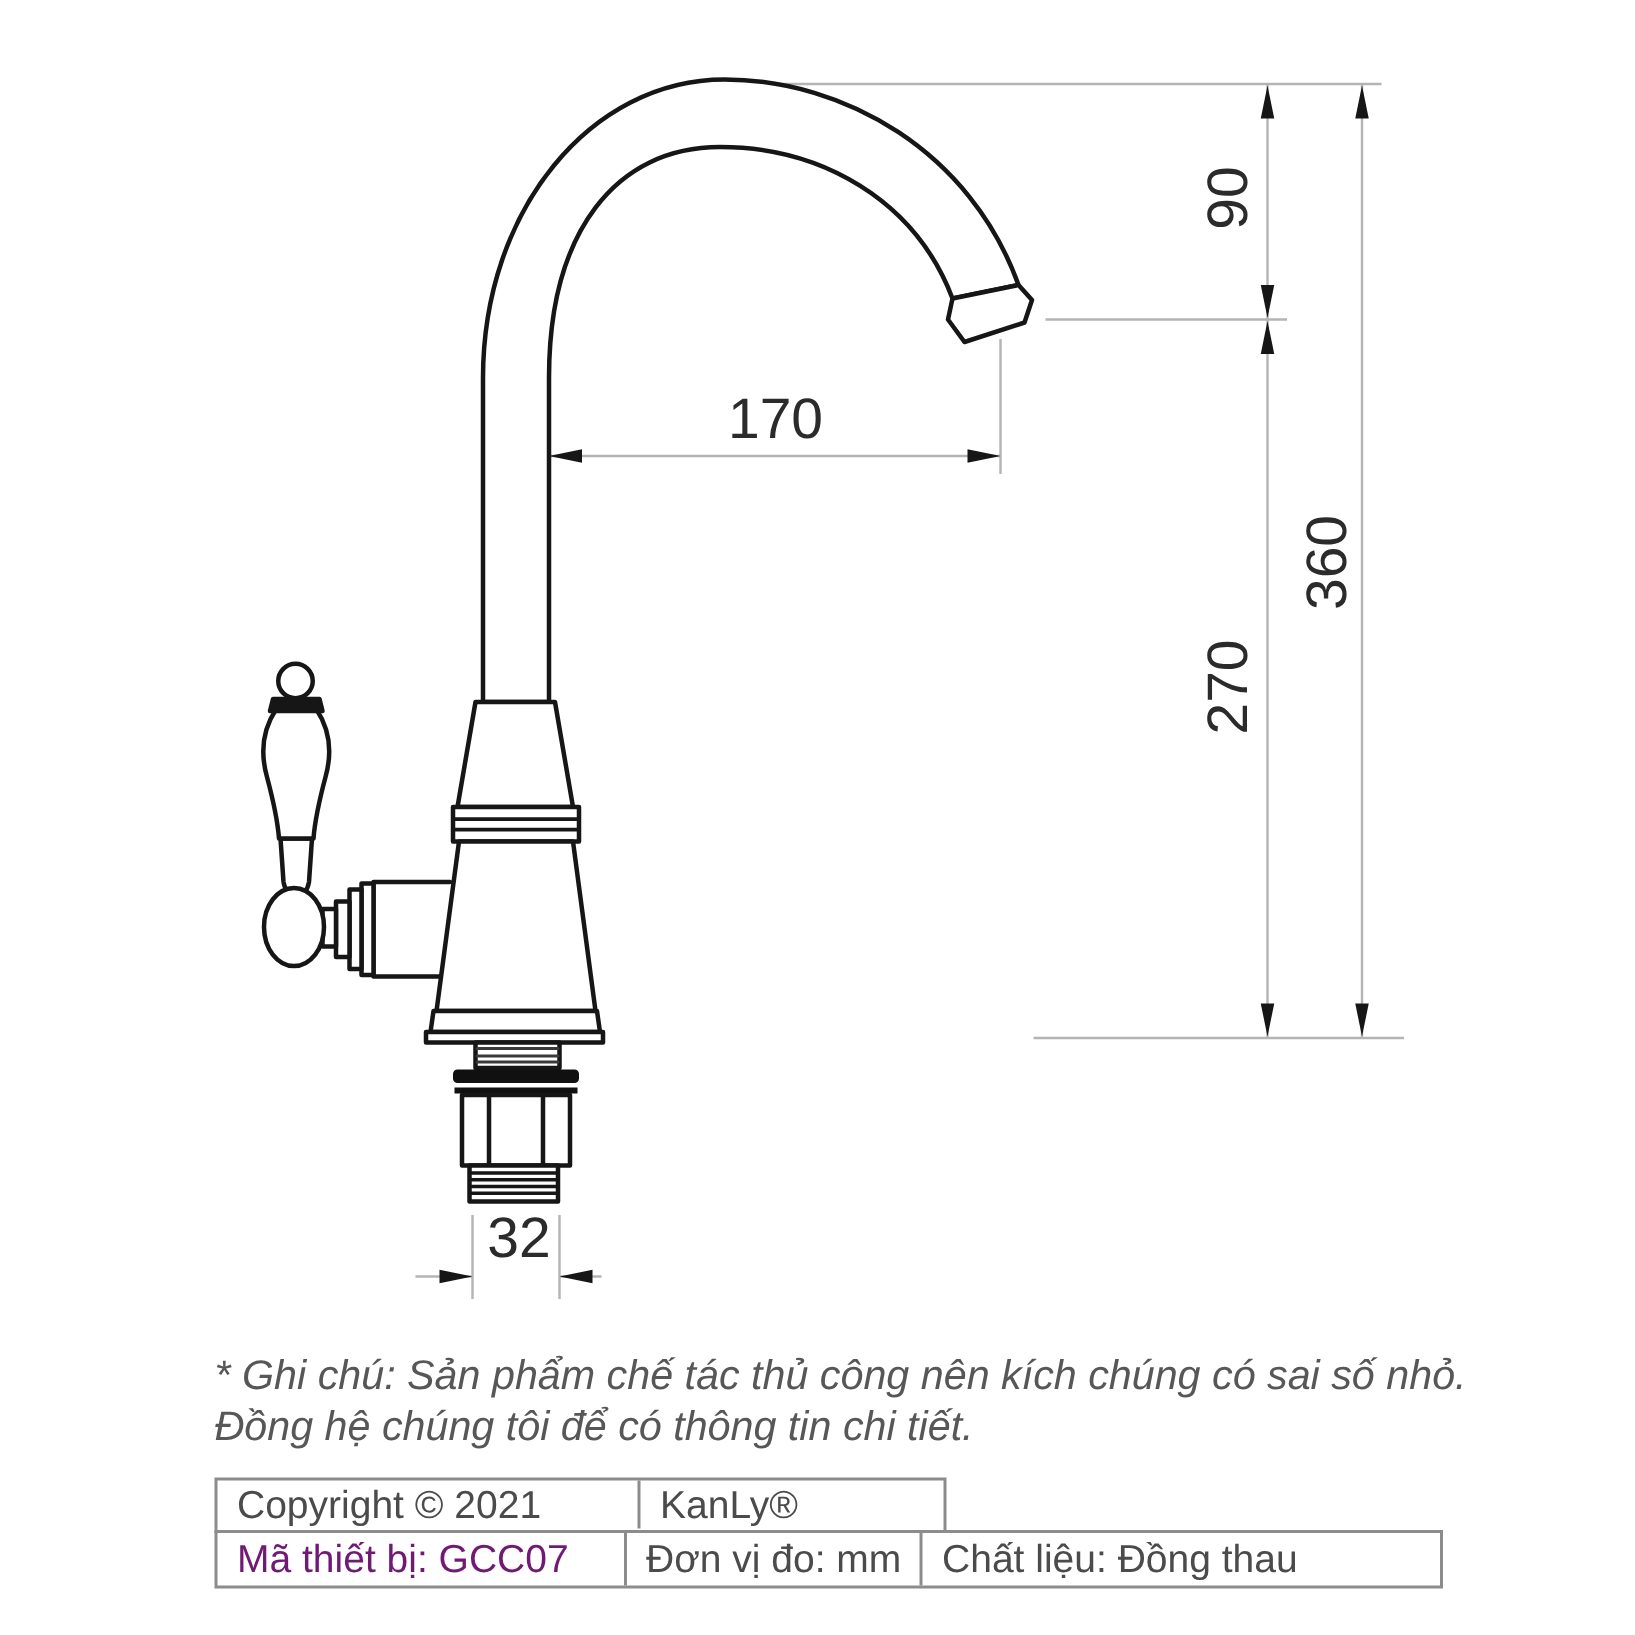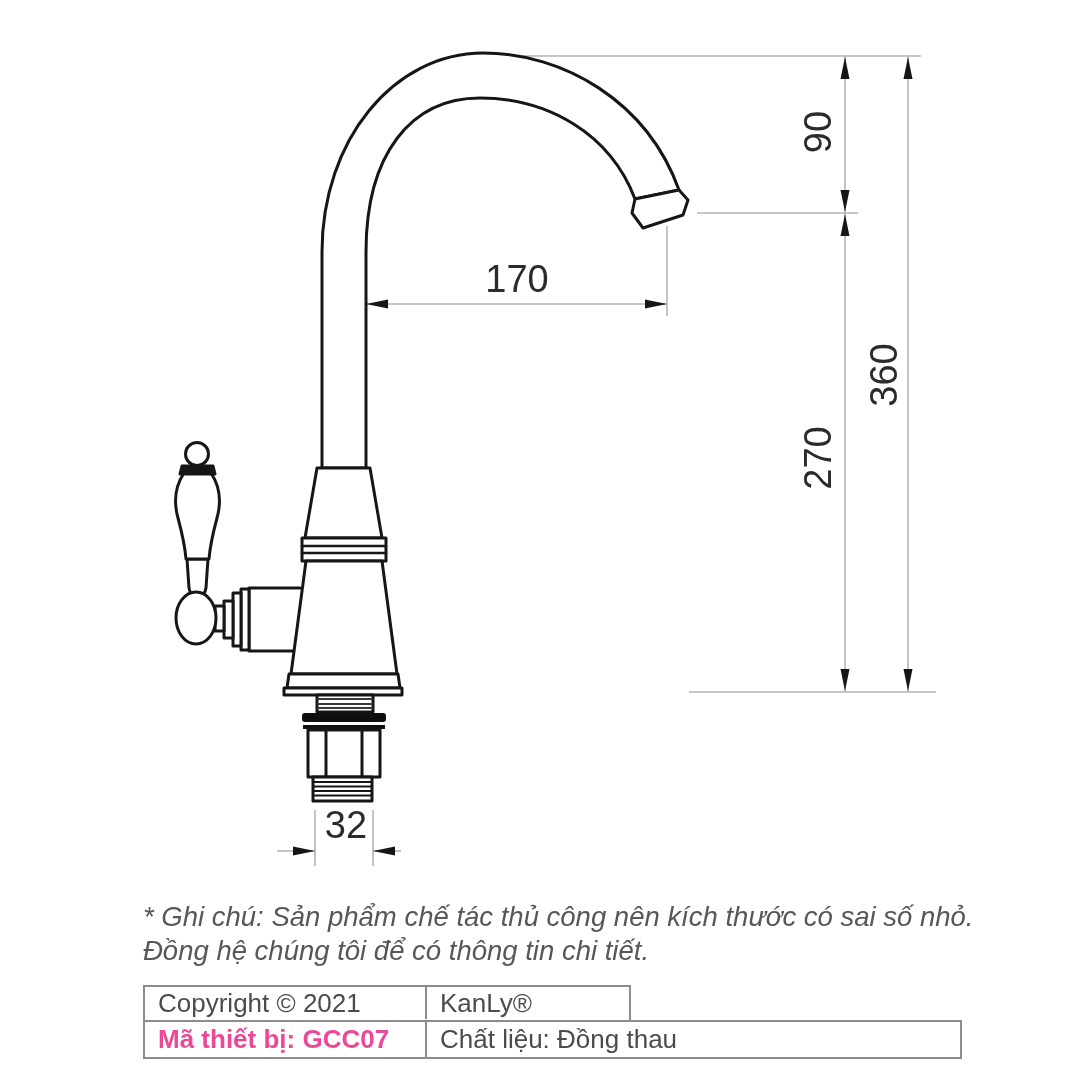--- a/index.html
+++ b/index.html
@@ -17,21 +17,21 @@
   }
   .t-row{display:flex;box-sizing:border-box;}
   .t-row.r1{border:2px solid #8c8c8c;width:488px;height:37px;}
   .t-row.r2{border:2px solid #8c8c8c;width:819px;height:39px;margin-top:-2px;}
   .t-cell{box-sizing:border-box;display:flex;align-items:center;padding-left:13px;}
   .r1 .t-cell{height:32px;}
   .r2 .t-cell{height:35px;}
   .c1{width:280px;}
   .c2{width:204px;border-left:2px solid #8c8c8c;}
   .c3{width:359px;border-left:2px solid #8c8c8c;}
-  .bold{font-weight:bold;color:#ec4899;}
+  .bold{font-weight:normal;color:#701a75;}
 </style>
 </head>
 <body>
 
 <div class="canvas">
 
   <svg width="1090" height="1090" viewBox="0 0 1090 1090" style="position:absolute;left:0;top:0;">
 
     <g stroke="#b4b4b4" stroke-width="1.6" fill="none">
       <line x1="503" y1="56" x2="921" y2="56"></line>
@@ -108,28 +108,29 @@
     <g fill="#2b2b2b" font-size="38" text-anchor="middle">
       <text x="831" y="132" transform="rotate(-90 831 132)">90</text>
       <text x="517" y="292">170</text>
       <text x="897" y="375" transform="rotate(-90 897 375)">360</text>
       <text x="831" y="458" transform="rotate(-90 831 458)">270</text>
       <text x="346" y="838">32</text>
     </g>
   </svg>
 
   <div class="note">
-    <div>* Ghi chú: Sản phẩm chế tác thủ công nên kích thước có sai số nhỏ.</div>
+    <div>* Ghi chú: Sản phẩm chế tác thủ công nên kích chúng có sai số nhỏ.</div>
     <div>Đồng hệ chúng tôi để có thông tin chi tiết.</div>
   </div>
 
   <div class="info-table">
     <div class="t-row r1">
       <div class="t-cell c1">Copyright © 2021</div>
       <div class="t-cell c2">KanLy®</div>
     </div>
     <div class="t-row r2">
       <div class="t-cell c1 bold">Mã thiết bị: GCC07</div>
+      <div class="t-cell c2">Đơn vị đo: mm</div>
       <div class="t-cell c3">Chất liệu: Đồng thau</div>
     </div>
   </div>
 
 </div>
 
 </body></html>

